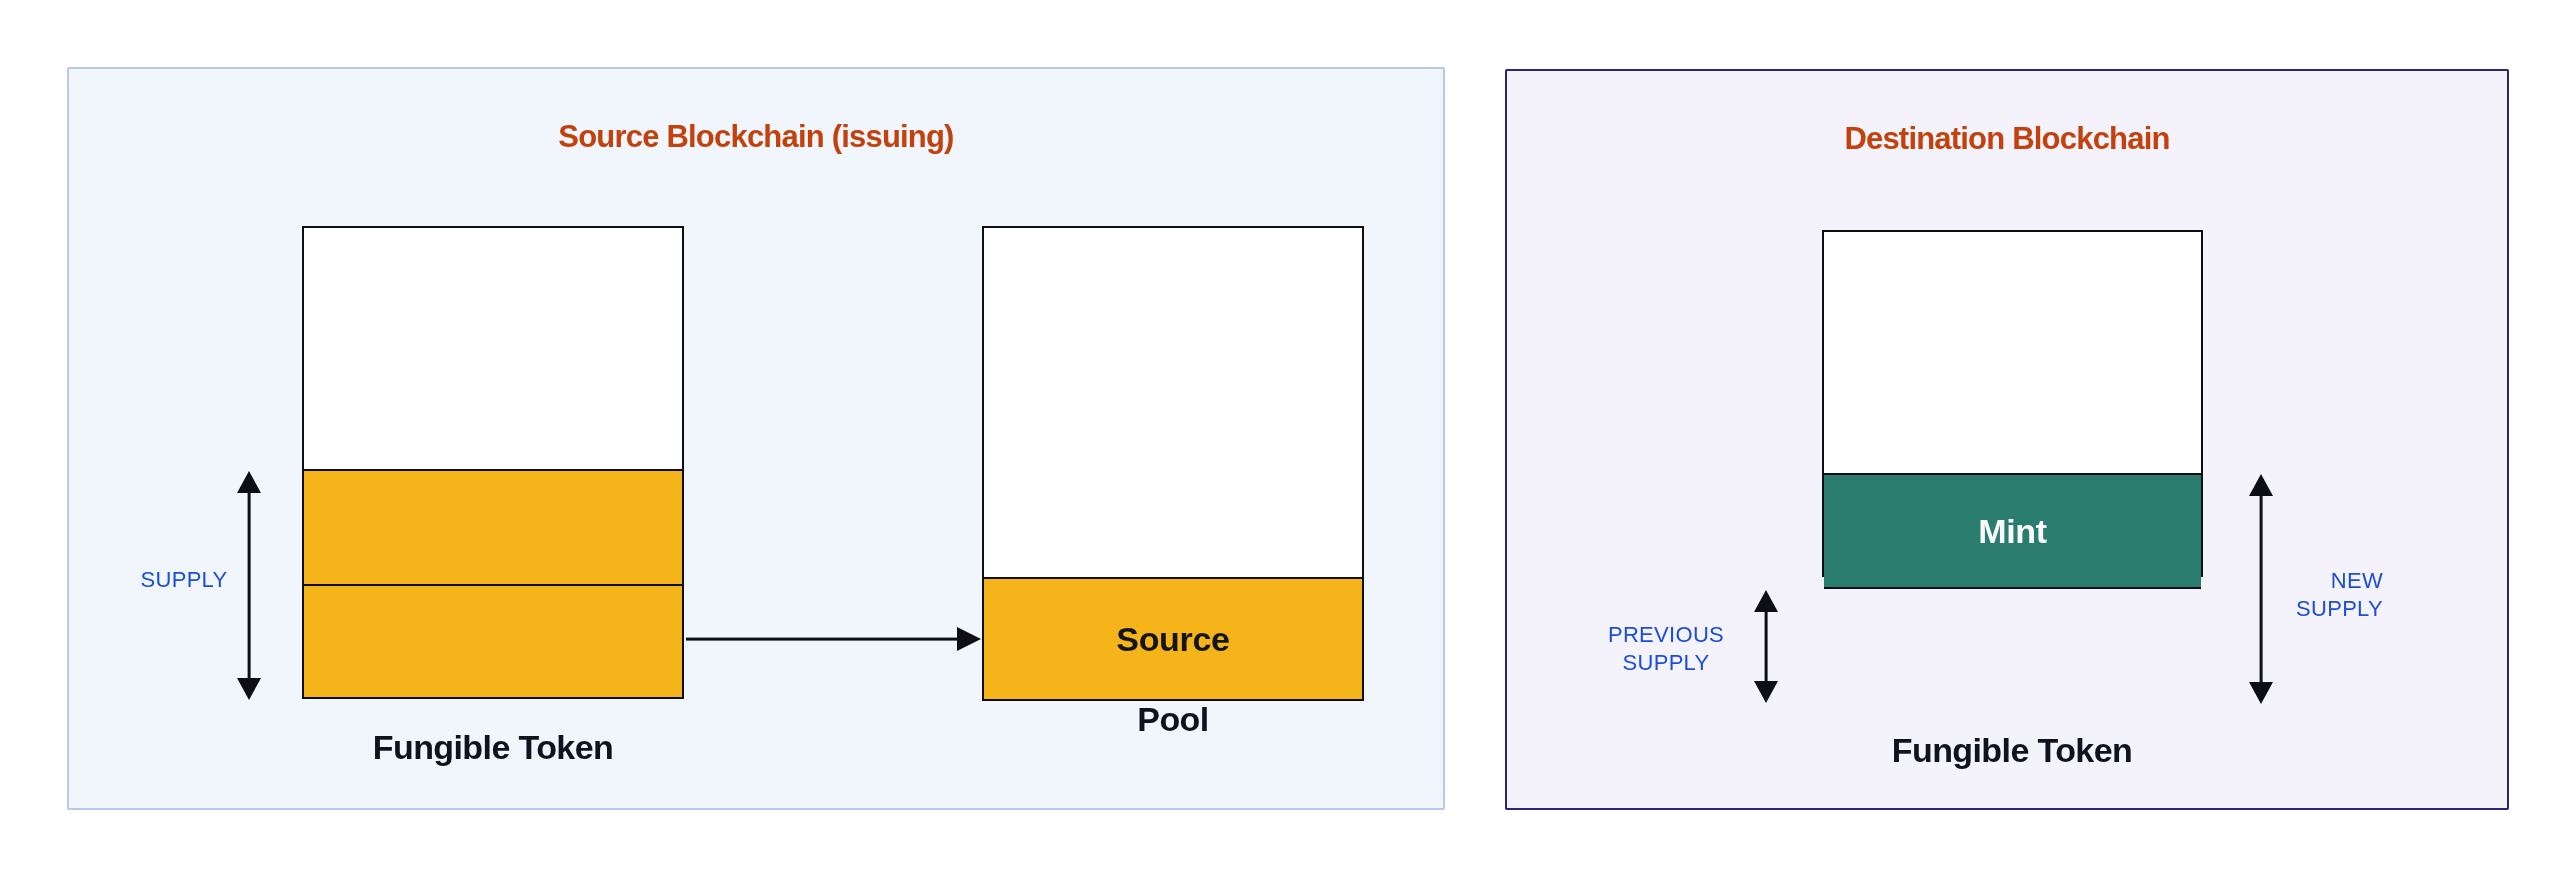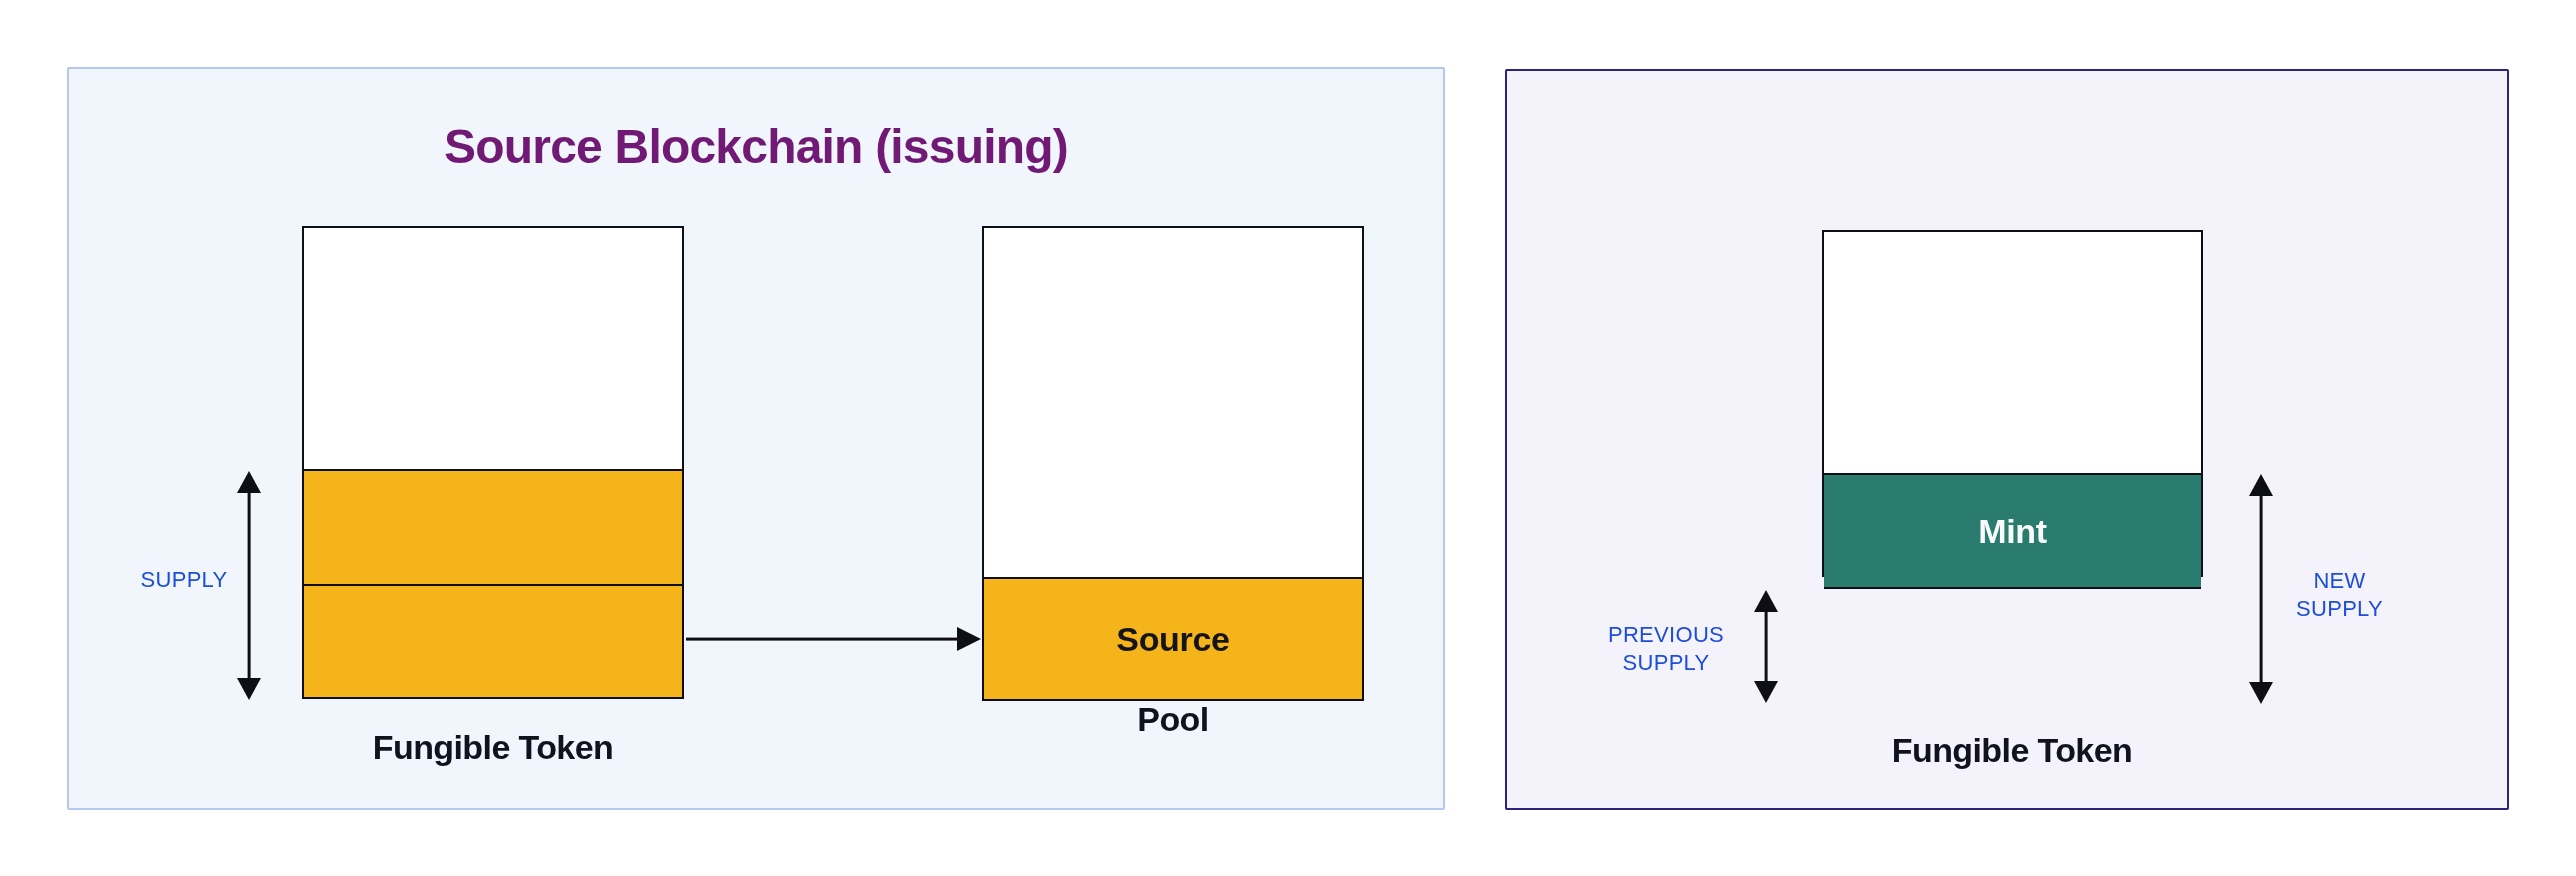--- a/index.html
+++ b/index.html
@@ -12,22 +12,22 @@
   .panel-source {
     left:67px; top:67px; width:1378px; height:743px;
     background:#F1F5FC; border:2.8px solid #B5C8F0;
   }
   .panel-dest {
     left:1505px; top:69px; width:1004px; height:741px;
     background:#F4F2FB; border:2.8px solid #32217B;
   }
   .panel-title {
     position:absolute; left:0; right:0; top:50px;
-    text-align:center; font-size:48px; font-weight:700;
-    letter-spacing:-0.8px; color:#701a75; line-height:1.15;
+    text-align:center; font-size:31px; font-weight:700;
+    letter-spacing:-0.8px; color:#c2410c; line-height:1.15;
   }
 
   
   .tbox { position:absolute; background:#ffffff; border:2.2px solid #0E0E16; }
   .src-ft-box  { left:233px;  top:157px; width:382px; height:473px; }
   .src-pool-box{ left:913px; top:157px; width:382px; height:475px; }
   .dst-ft-box  { left:315px;  top:159px; width:381px; height:347px; }
 
   .fill { position:absolute; left:0; right:0; border-top:2.2px solid #0E0E16; }
   .yellow { background:#F5B51A; }
@@ -44,21 +44,21 @@
   .section-label.light { color:#F8FAF9; }
 
   
   .center-origin { position:absolute; transform:translate(-50%,-50%); white-space:nowrap; }
   .big-label { font-size:34px; font-weight:700; letter-spacing:-0.6px; color:#10131F; }
   .small-label {
     font-size:22px; font-weight:500; color:#1d4ed8;
     line-height:1.25; letter-spacing:0.3px;
   }
   .small-label.center { text-align:center; }
-  .new-supply-text { position:absolute; transform:translateY(-50%); text-align:center; white-space:nowrap; }
+  .new-supply-text { position:absolute; transform:translateY(-50%); text-align:right; white-space:nowrap; }
 
   
   .varrow { position:absolute; width:24px; }
   .varrow .shaft {
     position:absolute; left:50%; transform:translateX(-50%);
     top:19px; bottom:19px; width:2.8px; background:#0E0E16;
   }
   .ah { position:absolute; width:0; height:0; left:50%; transform:translateX(-50%); }
   .ah.up   { top:0;    border-left:12px solid transparent; border-right:12px solid transparent; border-bottom:22px solid #0E0E16; }
   .ah.down { bottom:0; border-left:12px solid transparent; border-right:12px solid transparent; border-top:22px solid #0E0E16; }
@@ -109,20 +109,21 @@
     <div class="harrow src-lock-arrow">
       <span class="shaft"></span>
       <span class="ah right"></span>
     </div>
 
     <div class="center-origin big-label" style="left:424px; top:678px;">Fungible Token</div>
     <div class="center-origin big-label" style="left:1104px; top:650px;">Pool</div>
   </section>
 
   <section class="panel panel-dest">
+    <h2 class="panel-title">Destination Blockchain</h2>
 
     <div class="tbox dst-ft-box">
       <div class="fill teal dst-mint">
         <span class="section-label light">Mint</span>
       </div>
       <div class="fill yellow dst-yellow"></div>
     </div>
 
     <div class="varrow dst-prev-arrow">
       <span class="ah up"></span>

